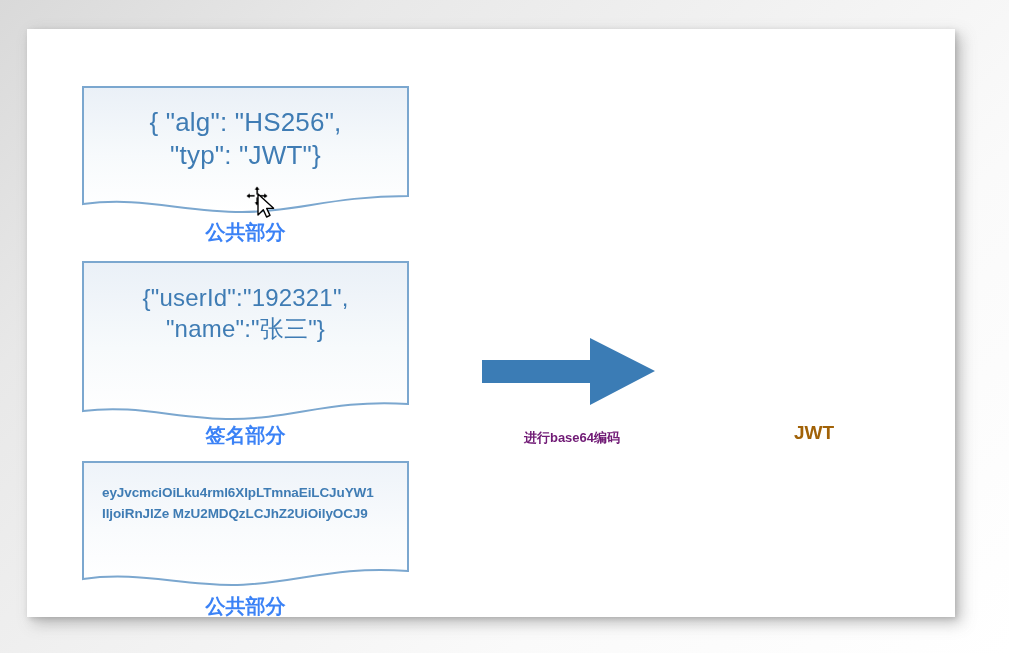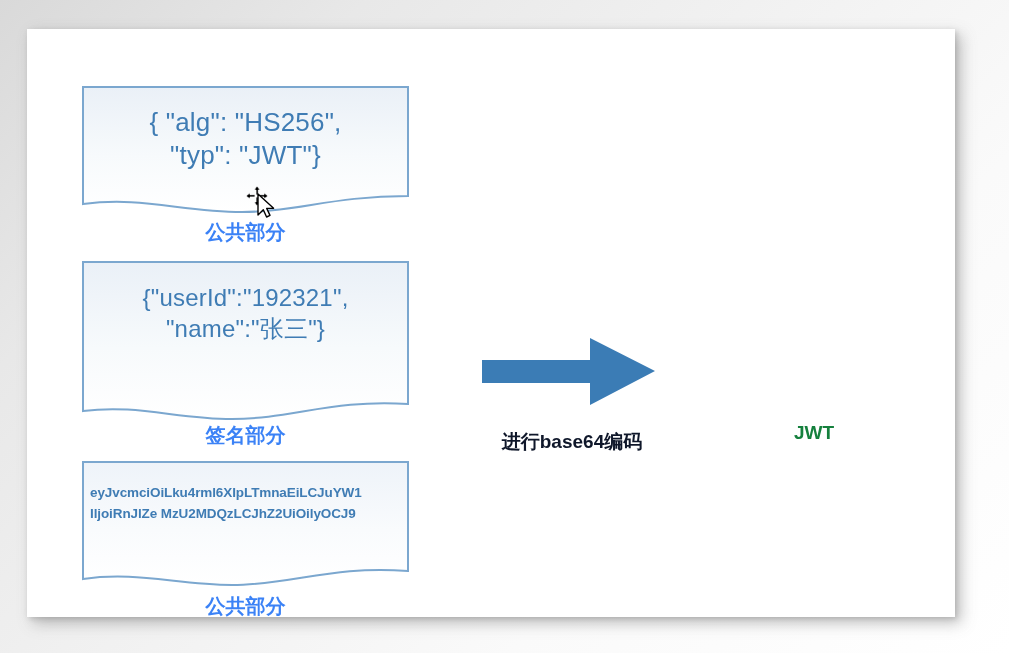--- a/index.html
+++ b/index.html
@@ -57,21 +57,21 @@
     white-space: pre-line;
   }
 
   .caption {
     position: absolute;
     text-align: center;
     color: #3b82f6;
     font-weight: bold;
     white-space: nowrap;
   }
-  .caption.jwt-cap { color: #15803d; }
+  .caption.jwt-cap { color: #a16207; }
 
   
   #shape-header      { left: 55px;  top: 57px;  width: 327px; height: 132px; }
   #shape-payload     { left: 55px;  top: 232px; width: 327px; height: 162px; }
   #shape-signature   { left: 55px;  top: 432px; width: 327px; height: 132px; }
   #shape-jwt         { left: 622px; top: 253px; width: 330px; height: 133px; }
 
   #text-header {
     top: 20px;
     font-size: 26px;
@@ -80,39 +80,39 @@
   #text-payload {
     top: 22px;
     font-size: 24px;
     letter-spacing: 0.2px;
   }
   #text-signature {
     top: 22px;
     font-size: 13.5px;
     letter-spacing: -0.1px;
     text-align: left;
-    padding: 0 8px;
+    padding: 0 20px;
     box-sizing: border-box;
     line-height: 1.55;
     font-weight: 600;
   }
   #text-jwt {
     top: 14px;
     font-size: 13.5px;
     letter-spacing: -0.05px;
     line-height: 1.62;
     font-weight: 600;
     padding: 0 6px;
     box-sizing: border-box;
   }
 
   #cap-header    { left: 55px;  top: 190px; width: 327px; font-size: 20px; }
   #cap-payload   { left: 55px;  top: 393px; width: 327px; font-size: 20px; }
   #cap-signature { left: 55px;  top: 564px; width: 327px; font-size: 20px; }
-  #cap-arrow     { left: 440px; top: 400px; width: 210px; font-size: 19px; color:#0f172a; }
+  #cap-arrow     { left: 440px; top: 400px; width: 210px; font-size: 13px; color:#701a75; }
   #cap-jwt       { left: 622px; top: 393px; width: 330px; font-size: 19px; }
 
   
   #arrow-base64 {
     position: absolute;
     left: 455px;
     top: 305px;
     width: 175px;
     height: 75px;
   }

